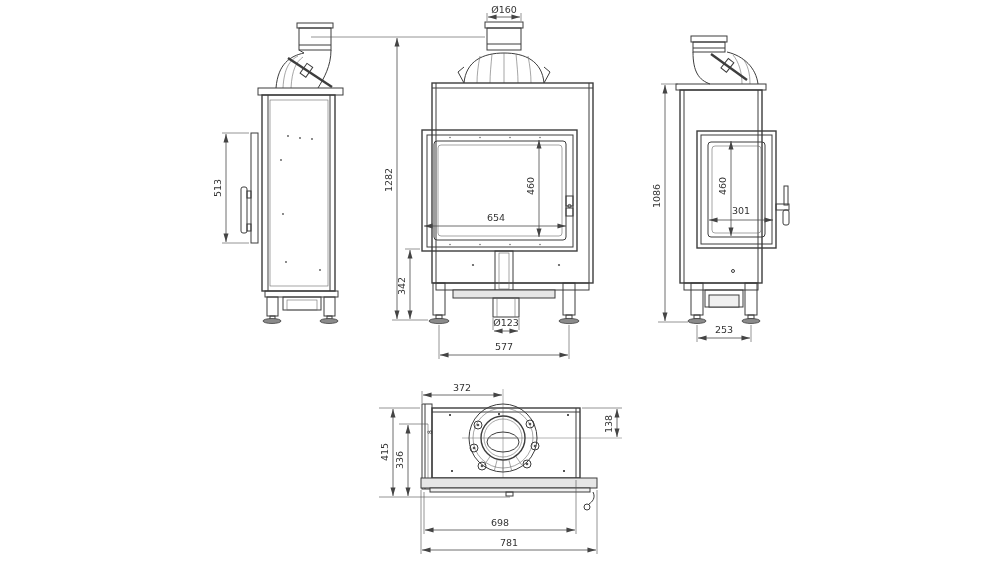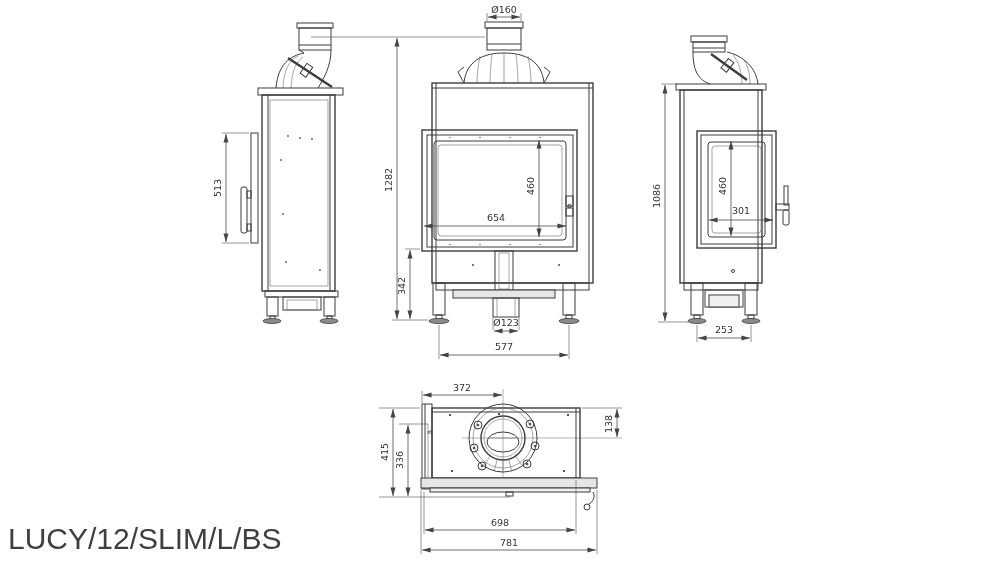--- a/index.html
+++ b/index.html
@@ -312,14 +312,13 @@
     </g>
     <g>
       <line class="ext" x1="421" y1="490" x2="421" y2="554"></line>
       <line class="ext" x1="597" y1="490" x2="597" y2="554"></line>
       <line class="dim" x1="422" y1="550" x2="596" y2="550" marker-start="url(#arr)" marker-end="url(#arr)"></line>
       <text class="dimtxt" x="509" y="546" text-anchor="middle">781</text>
     </g>
   </g>
 </svg>
 
-<div id="model-title">LUCY/12/SLIM/L/BS</div>
 </div>
 
 </body></html>

